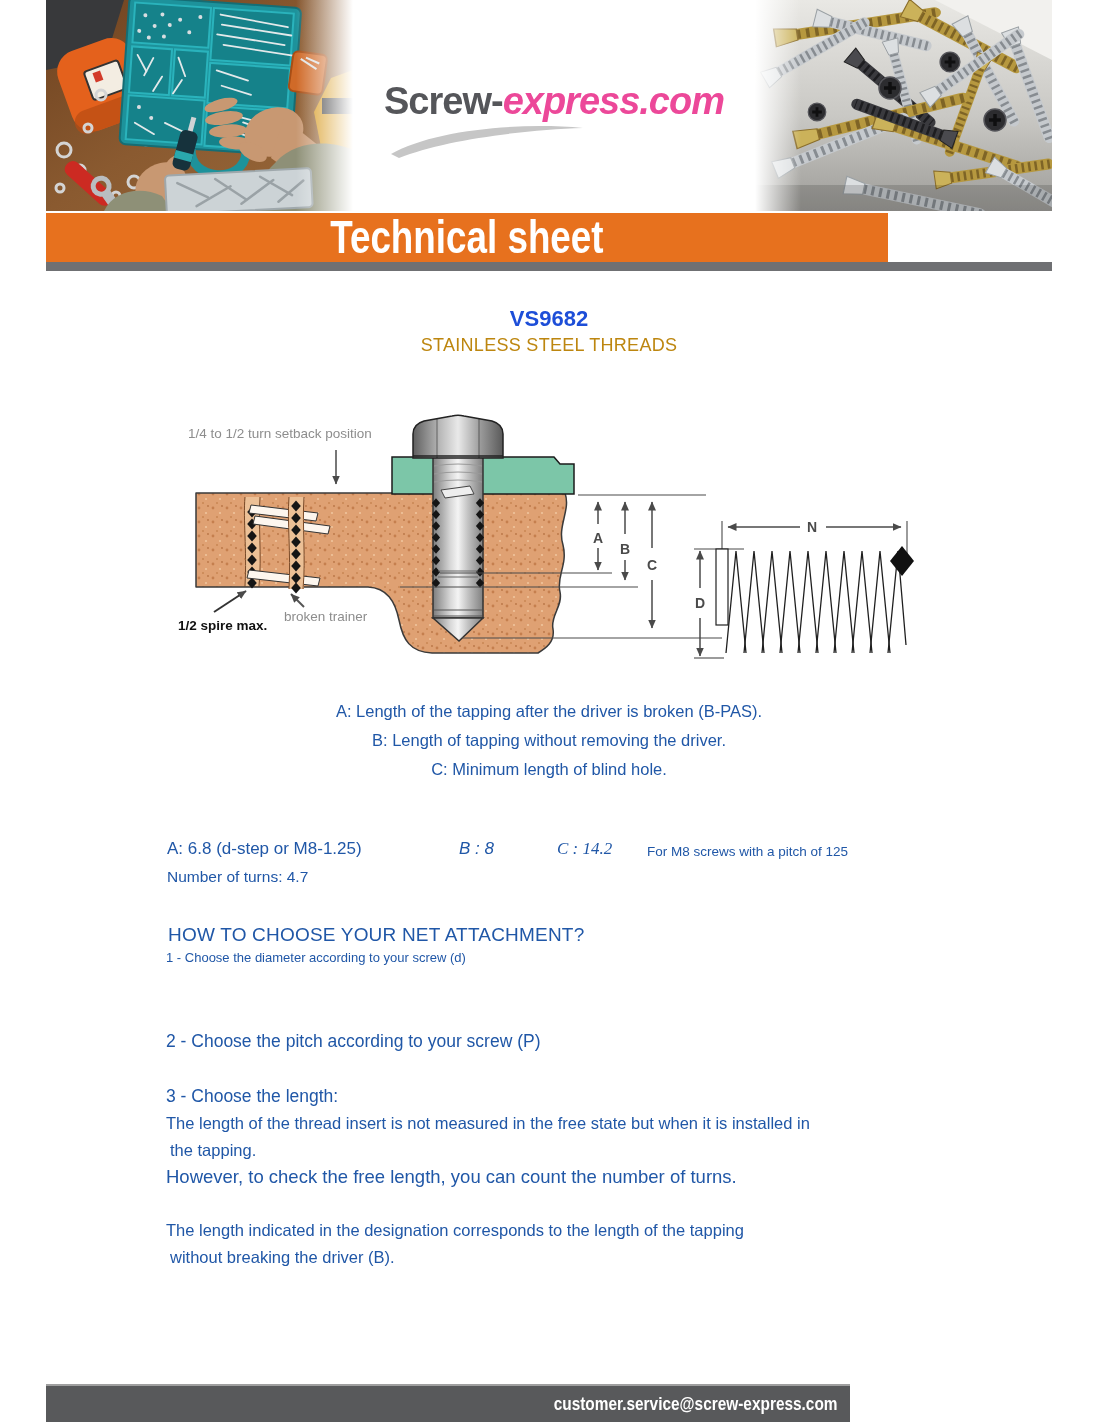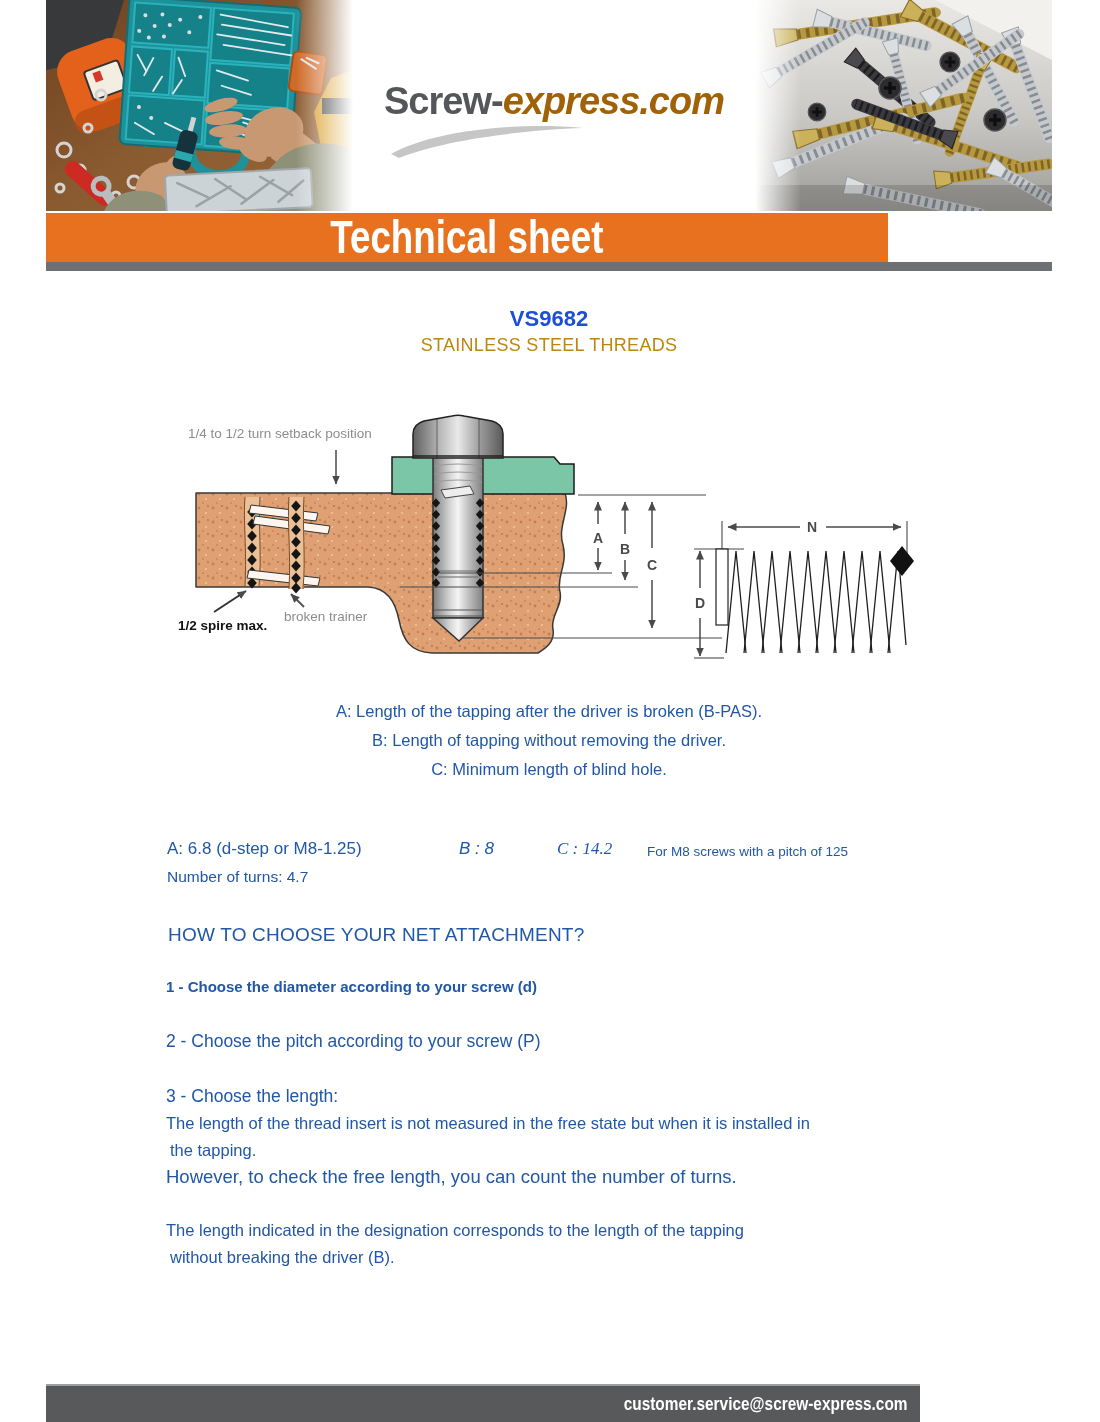--- a/index.html
+++ b/index.html
@@ -6,21 +6,21 @@
   .page{position:relative;width:1100px;height:1422px;background:#fff;overflow:hidden;
         font-family:"Liberation Sans",sans-serif;}
 
   
   .photo{position:absolute;top:0;height:211px;overflow:hidden;}
   .photo svg{display:block;width:100%;height:100%;}
   .logo-area{position:absolute;left:353px;top:0;width:402px;height:211px;background:#fff;}
   .logo{position:absolute;top:80px;left:0;width:100%;text-align:center;
         font-size:38px;font-weight:bold;white-space:nowrap;letter-spacing:-1px;}
   .logo .p1{color:#55565a;}
-  .logo .p2{color:#a16207;font-style:italic;}
+  .logo .p2{color:#ec4899;font-style:italic;}
   .swoosh{position:absolute;left:30px;top:118px;width:210px;height:40px;}
 
   .banner{position:absolute;left:46px;top:213px;width:842px;height:49px;background:#e7711e;
           text-align:center;line-height:49px;}
   .banner span{display:inline-block;color:#fff;font-weight:bold;font-size:46px;
           transform:scaleX(0.8);transform-origin:center;letter-spacing:0px;white-space:nowrap;}
   .banner-strip{position:absolute;left:46px;top:262px;width:1006px;height:9px;background:#6f7073;}
 
   .title{position:absolute;left:46px;top:306px;width:1006px;text-align:center;
          color:#1d4ed8;font-weight:bold;font-size:22px;}
@@ -34,30 +34,30 @@
 
   .blue{color:#2057a7;}
   .ex-title{position:absolute;left:167px;top:811px;font-size:16px;}
   .ex-a{position:absolute;left:167px;top:839px;font-size:17px;}
   .ex-b{position:absolute;left:459px;top:839px;font-size:17px;font-style:italic;}
   .ex-c{position:absolute;left:557px;top:839px;font-size:17px;font-style:italic;font-family:Liberation Serif, serif;}
   .ex-note{position:absolute;left:647px;top:844px;font-size:13.5px;}
   .ex-turns{position:absolute;left:167px;top:868px;font-size:15.5px;}
 
   .howto-heading{position:absolute;left:168px;top:924px;font-size:19px;letter-spacing:0.2px;}
-  .step1{position:absolute;left:166px;top:978px;font-size:15px;font-weight:bold;}
+  .step1{position:absolute;left:166px;top:950px;font-size:13px;}
   .step2{position:absolute;left:166px;top:1031px;font-size:17.5px;}
   .step3{position:absolute;left:166px;top:1086px;font-size:17.5px;}
   .body1{position:absolute;left:166px;top:1114px;font-size:16.5px;}
   .body2{position:absolute;left:170px;top:1141px;font-size:16.5px;}
   .note1{position:absolute;left:166px;top:1166px;font-size:18.5px;}
   .para1{position:absolute;left:166px;top:1221px;font-size:16.5px;}
   .para2{position:absolute;left:170px;top:1248px;font-size:16.5px;}
 
-  .footer{position:absolute;left:46px;top:1384px;width:874px;height:38px;background:#58595b;
+  .footer{position:absolute;left:46px;top:1384px;width:804px;height:38px;background:#58595b;
           border-top:2px solid #9f9f9f;box-sizing:border-box;}
   .footer span{position:absolute;right:12px;top:0;line-height:36px;color:#fff;font-weight:bold;
           font-size:17.5px;transform:scaleX(0.88);transform-origin:right center;white-space:nowrap;}
 
   
   .dlab{font-family:"Liberation Sans",sans-serif;font-size:14px;font-weight:bold;fill:#4a4a4a;}
   .glab{font-family:"Liberation Sans",sans-serif;font-size:13.5px;fill:#8d8d8d;}
   .blab{font-family:"Liberation Sans",sans-serif;font-size:13.5px;font-weight:bold;fill:#111;}
 </style>
 </head>

